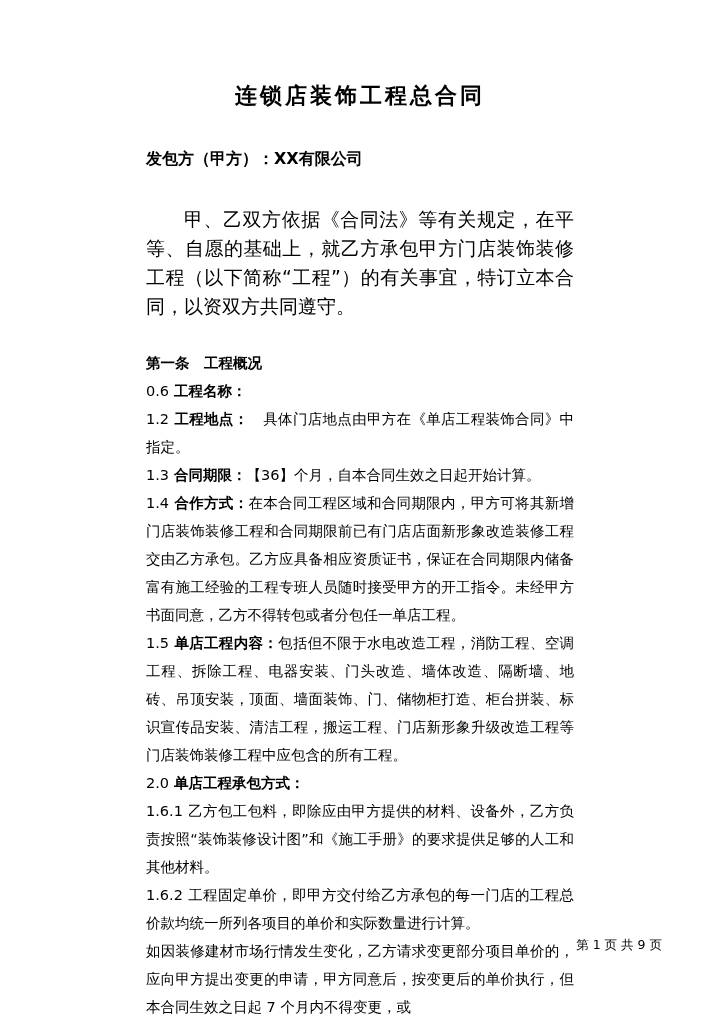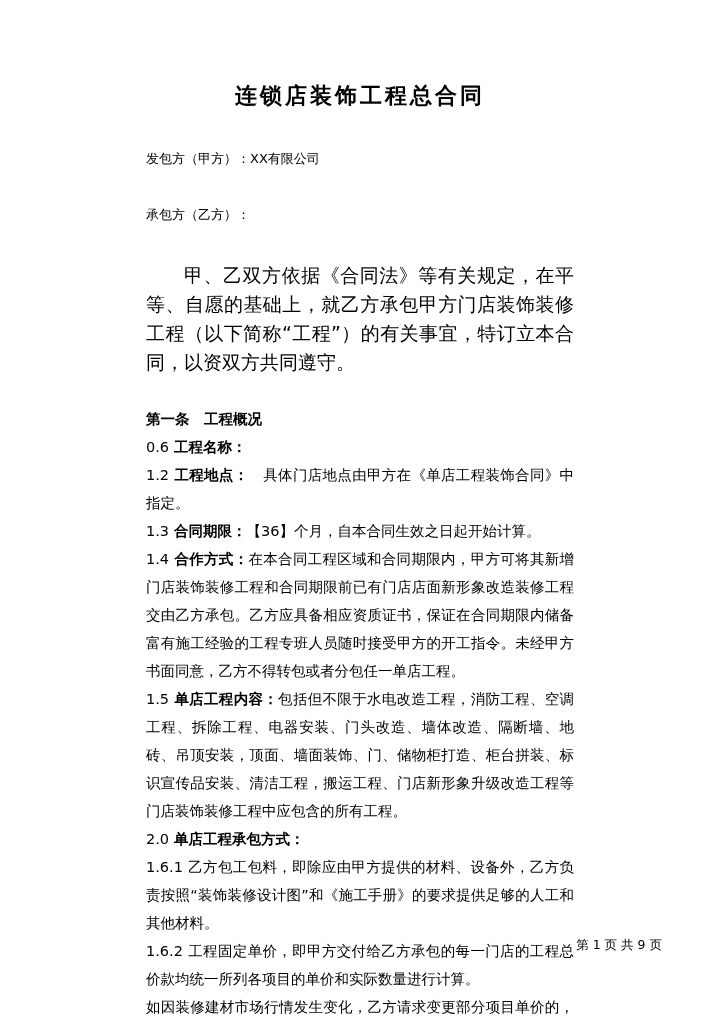--- a/index.html
+++ b/index.html
@@ -18,23 +18,23 @@
     margin: 0;
     padding-top: 80px;
     font-size: 22px;
     line-height: 32px;
     font-weight: bold;
     text-align: center;
     letter-spacing: 3px;
   }
   .party {
     margin: 36px 0 0 0;
-    font-size: 13px;
+    font-size: 16px;
     line-height: 22px;
-    font-weight: normal;
+    font-weight: bold;
   }
   .party + .party { margin-top: 34px; }
   .intro {
     margin: 35px 0 0 0;
     font-size: 19px;
     line-height: 29px;
     text-indent: 2em;
     text-align: justify;
   }
   .heading {
@@ -64,21 +64,20 @@
 </head>
 <body>
 
 <div class="page">
   <div class="content">
 
     <h1 class="title">连锁店装饰工程总合同</h1>
 
     <p class="party"><span>发包方（甲方）：</span><span>XX有限公司</span></p>
 
-    <p class="party"><span>承包方（乙方）：</span><span></span></p>
 
     <p class="intro">甲、乙双方依据《合同法》等有关规定，在平等、自愿的基础上，就乙方承包甲方门店装饰装修工程（以下简称“工程”）的有关事宜，特订立本合同，以资双方共同遵守。</p>
 
     <p class="heading">第一条　工程概况</p>
 
     <p class="clause"><span class="num">0.6</span><span class="label">工程名称：</span><span></span></p>
 
     <p class="clause"><span class="num">1.2</span><span class="label">工程地点：</span><span>　具体门店地点由甲方在《单店工程装饰合同》中指定。</span></p>
 
     <p class="clause"><span class="num">1.3</span><span class="label">合同期限：</span><span>【36】个月，自本合同生效之日起开始计算。</span></p>

